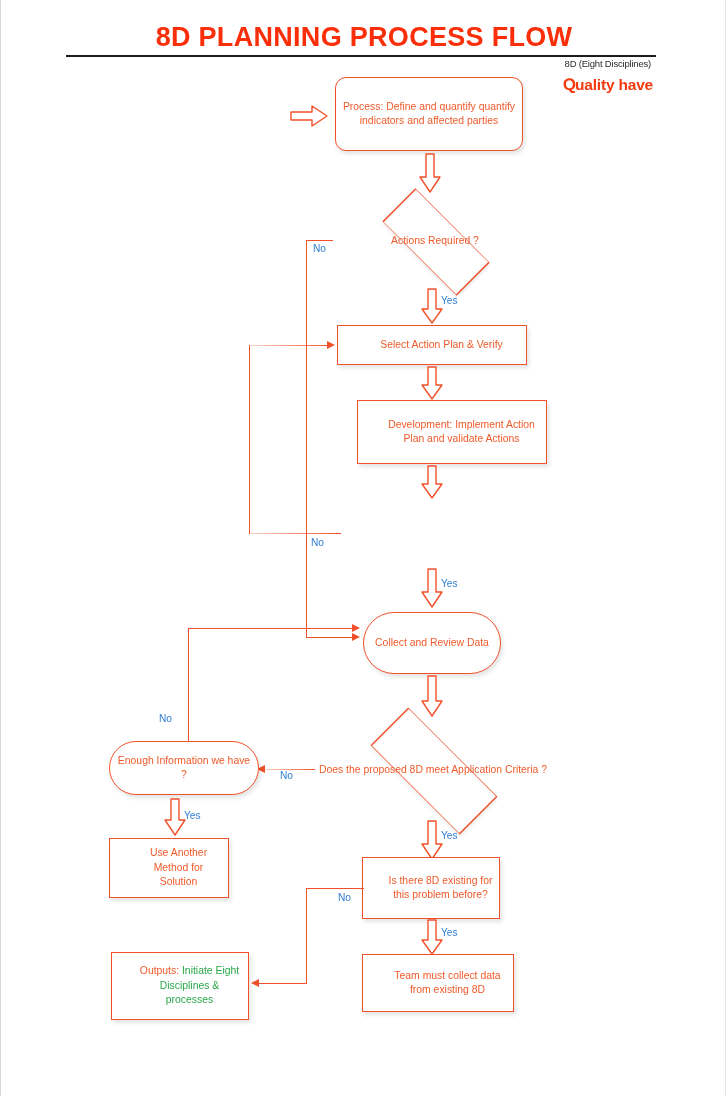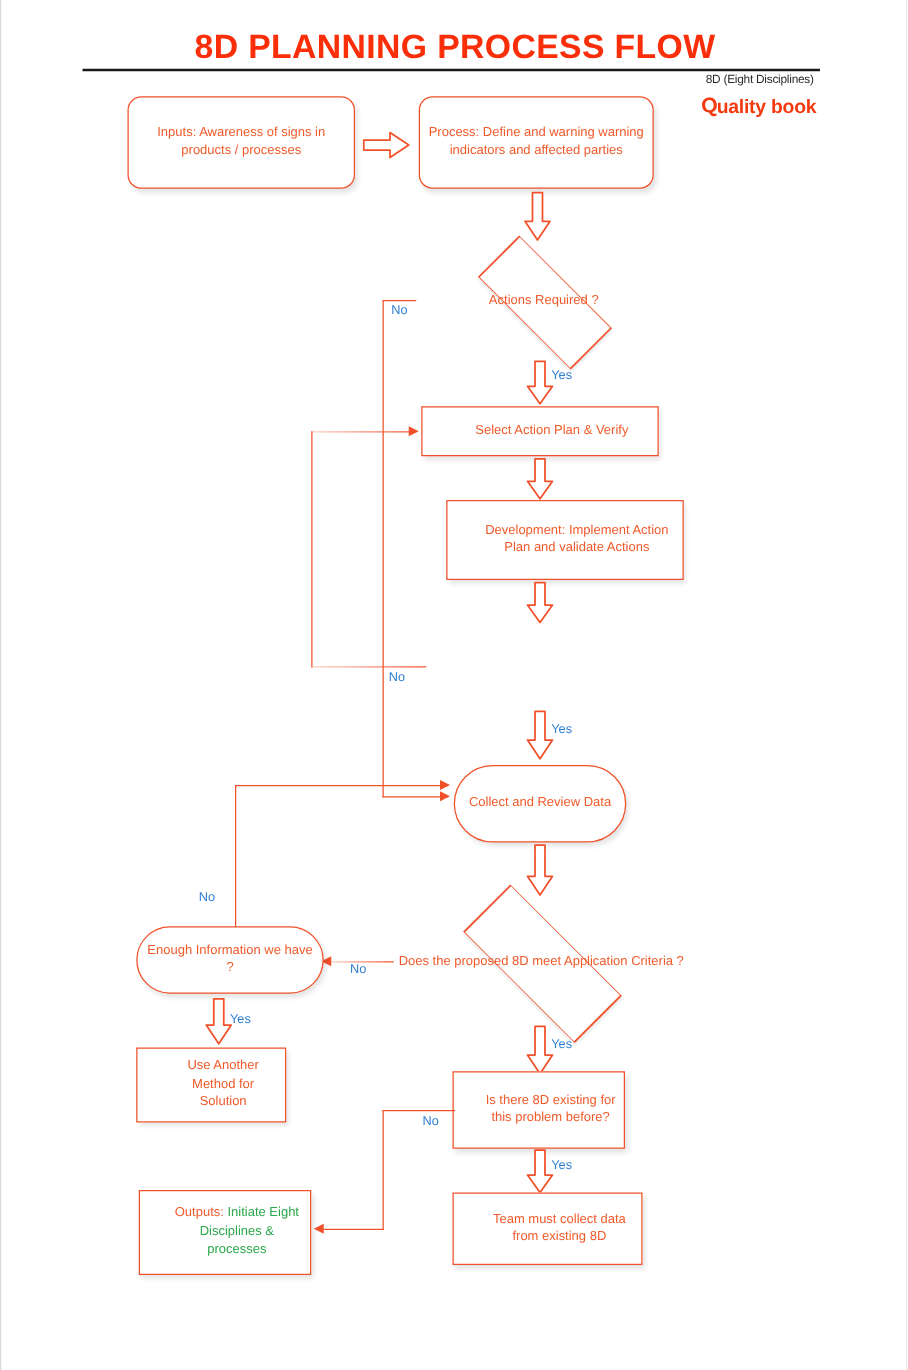--- a/index.html
+++ b/index.html
@@ -91,35 +91,32 @@
   .outputs .o2{color:#2aa84a;}
 </style>
 </head>
 <body>
 
 <div id="page">
 
   <div class="title">8D PLANNING PROCESS FLOW</div>
   <div class="rule"></div>
   <div class="subnote">8D (Eight Disciplines)</div>
-  <div class="brand"><span class="qmark">Q</span><span>uality book</span></div>
-
-  <div class="node rnd" style="left:101px;top:77px;width:182px;height:74px;">
-    <span class="t">Inputs: Awareness of signs in products / processes</span>
-  </div>
+  <div class="brand"><span class="qmark">Q</span><span>uality have</span></div>
+
 
   <div class="barrow" style="left:289px;top:105px;">
     <svg width="38" height="22" viewBox="0 0 38 22">
       <polygon points="1,7 22,7 22,1 37,11 22,21 22,15 1,15" fill="#ffffff" stroke="#f3apartment"></polygon>
       <polygon points="1,7 22,7 22,1 37,11 22,21 22,15 1,15" fill="#ffffff" stroke="#f1512a" stroke-width="1.4" stroke-linejoin="round"></polygon>
     </svg>
   </div>
 
   <div class="node rnd" style="left:334px;top:77px;width:188px;height:74px;">
-    <span class="t">Process: Define and warning warning indicators and affected parties</span>
+    <span class="t">Process: Define and quantify quantify indicators and affected parties</span>
   </div>
 
   <div class="barrow" style="left:418px;top:153px;">
     <svg width="22" height="40" viewBox="0 0 22 40">
       <polygon points="7,1 15,1 15,24 21,24 11,39 1,24 7,24" fill="#ffffff" stroke="#f1512a" stroke-width="1.4" stroke-linejoin="round"></polygon>
     </svg>
   </div>
 
   <div class="diamond" style="left:330px;top:195px;width:208px;height:92px;">
     <div class="dshape" style="width:72px;height:72px;margin-left:-36px;margin-top:-36px;transform:rotate(45deg) scale(1.42,0.63);"></div>

